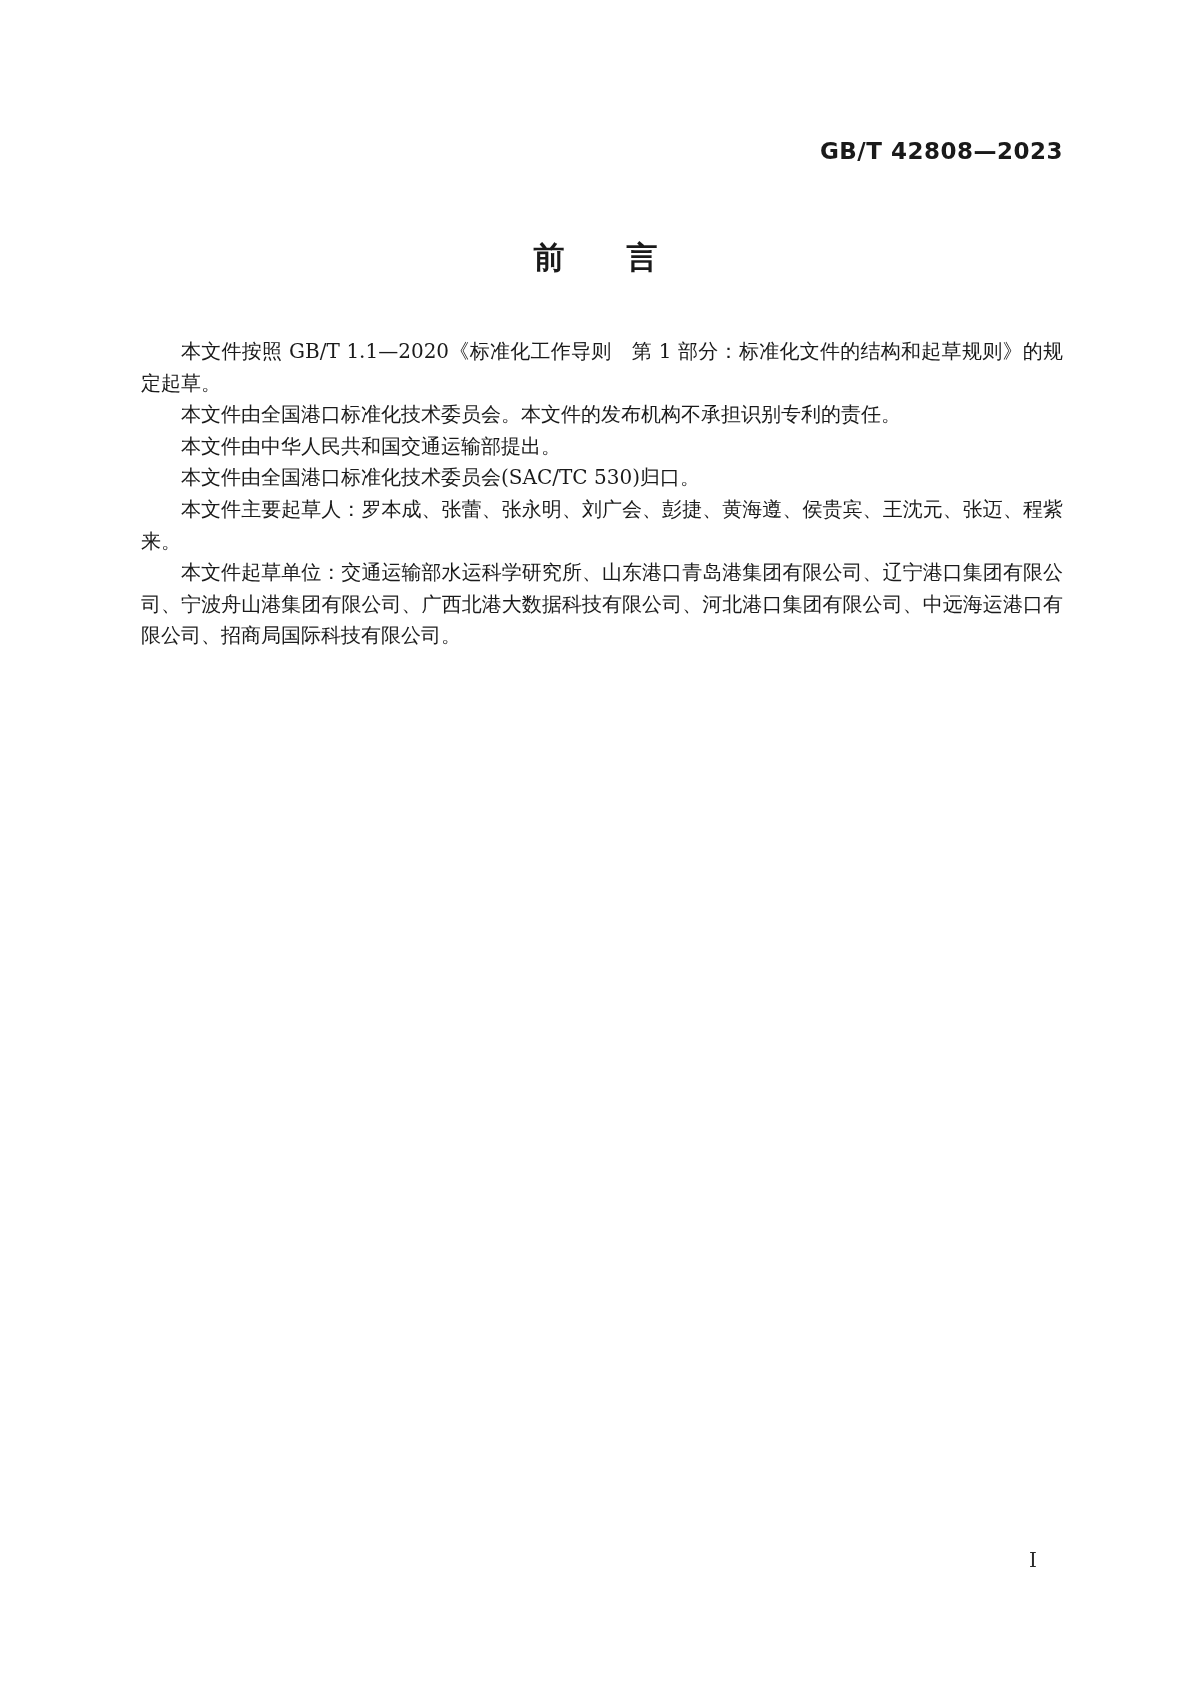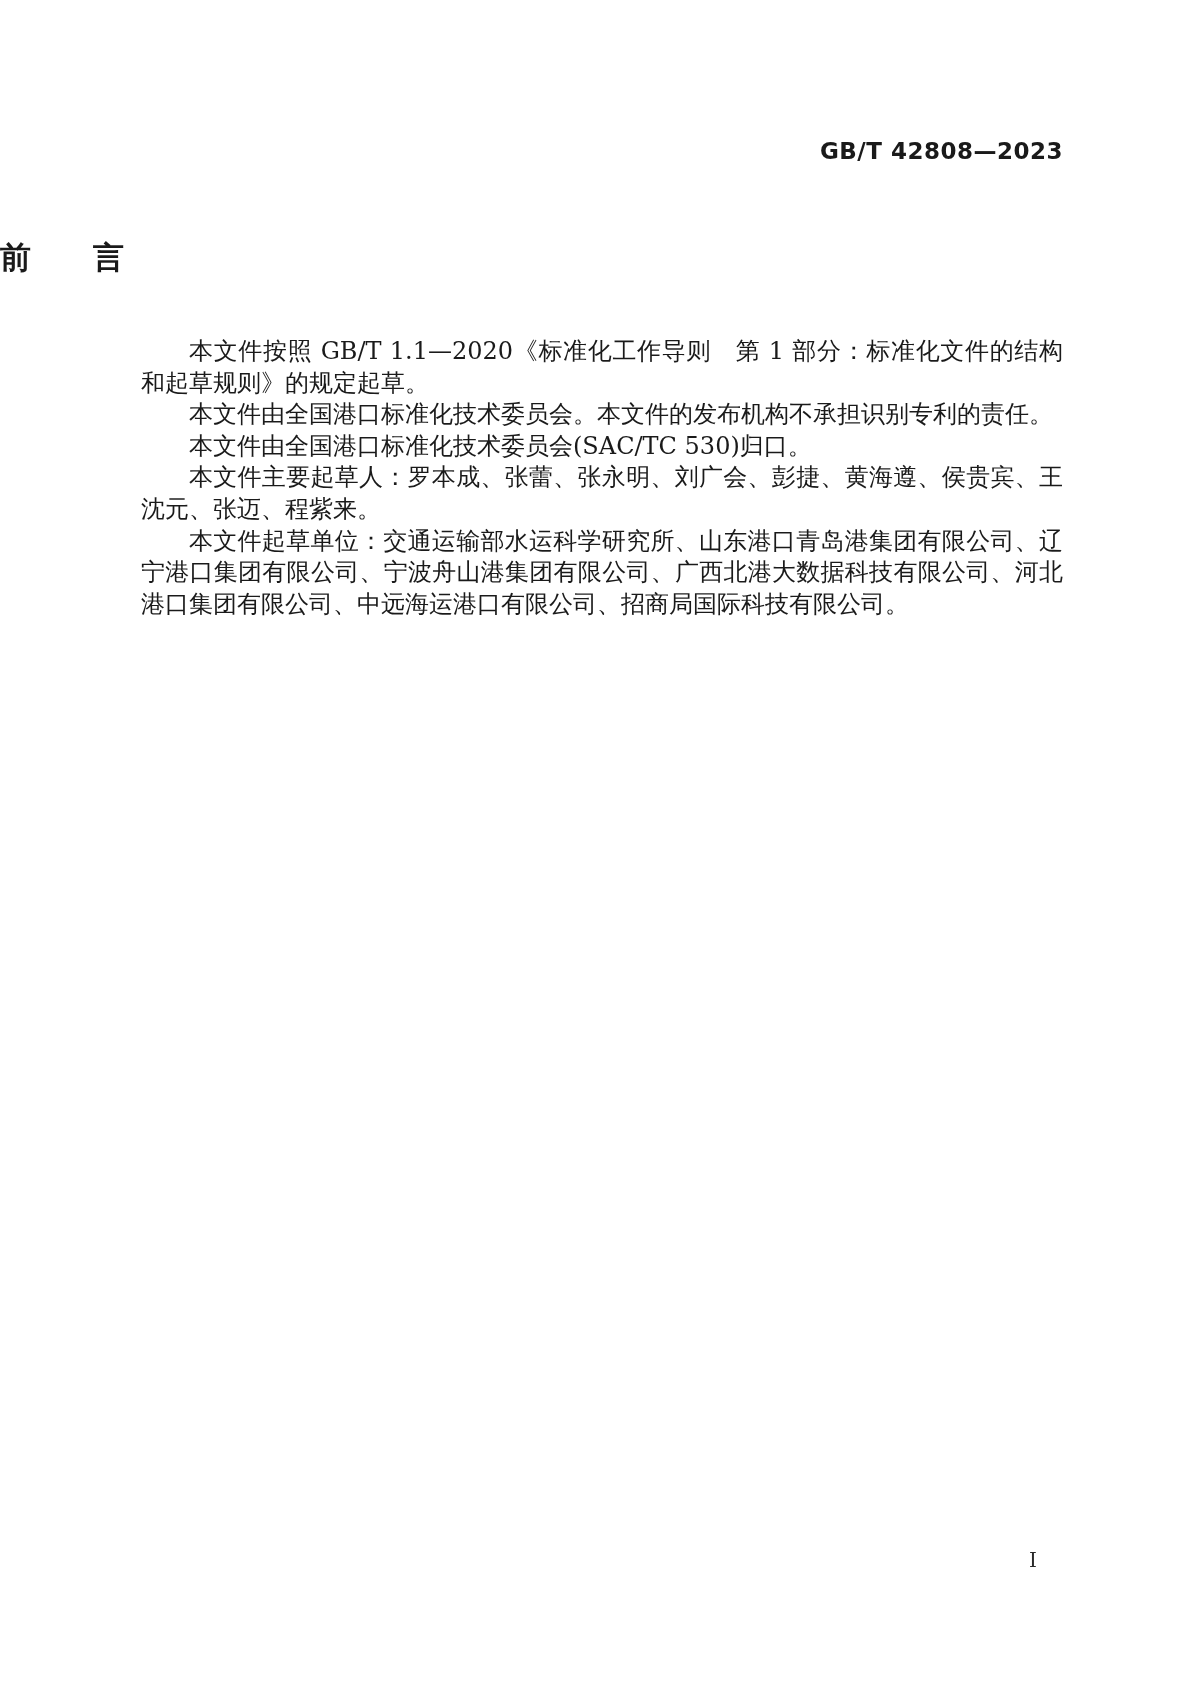--- a/index.html
+++ b/index.html
@@ -25,32 +25,33 @@
     font-size: 23px;
     letter-spacing: 0.5px;
     white-space: pre;
   }
   .doc-title {
     position: absolute;
     top: 240px;
     left: 0;
     width: 100%;
     margin: 0;
+    text-align: center;
     font-family: "DejaVu Sans", "Liberation Sans", sans-serif;
     font-weight: bold;
     font-size: 31px;
     line-height: 1.1;
     white-space: pre;
   }
   .foreword {
     position: absolute;
     left: 141px;
     top: 336px;
     width: 922px;
-    font-size: 24px;
+    font-size: 20px;
     line-height: 31.6px;
     text-align: justify;
   }
   .foreword p {
     margin: 0;
     padding: 0;
     text-indent: 2em;
   }
   .page-number {
     position: absolute;
@@ -67,20 +68,21 @@
 
 <div class="page">
 
   <div class="std-code">GB/T 42808—2023</div>
 
   <h1 class="doc-title">前　　言</h1>
 
   <div class="foreword">
     <p>本文件按照 GB/T 1.1—2020《标准化工作导则　第 1 部分：标准化文件的结构和起草规则》的规定起草。</p>
     <p>本文件由全国港口标准化技术委员会。本文件的发布机构不承担识别专利的责任。</p>
+    <p>本文件由中华人民共和国交通运输部提出。</p>
     <p>本文件由全国港口标准化技术委员会(SAC/TC 530)归口。</p>
     <p>本文件主要起草人：罗本成、张蕾、张永明、刘广会、彭捷、黄海遵、侯贵宾、王沈元、张迈、程紫来。</p>
     <p>本文件起草单位：交通运输部水运科学研究所、山东港口青岛港集团有限公司、辽宁港口集团有限公司、宁波舟山港集团有限公司、广西北港大数据科技有限公司、河北港口集团有限公司、中远海运港口有限公司、招商局国际科技有限公司。</p>
   </div>
 
   <div class="page-number">I</div>
 
 </div>
 
 </body></html>

